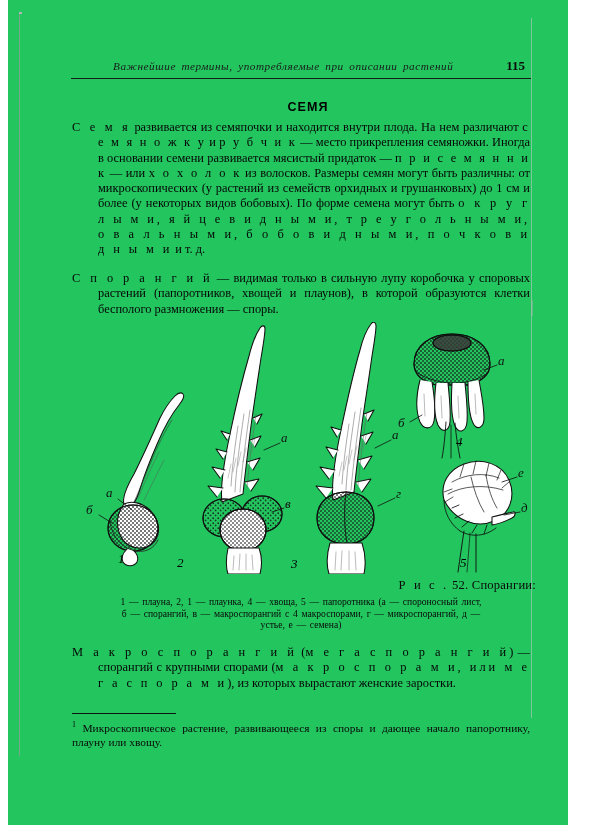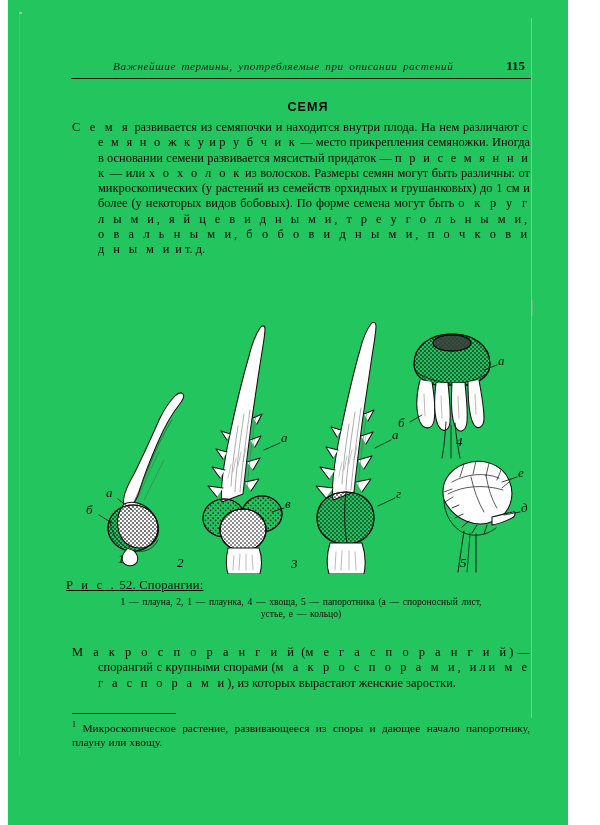--- a/index.html
+++ b/index.html
@@ -133,25 +133,24 @@
   .figure svg { display: block; }
 
   .fig-caption {
     position: absolute;
     left: 58px;
     top: 578px;
     width: 470px;
     color: #0a0a0a;
   }
   .fig-caption .cap-title {
-    text-align: left;
+    text-align: right;
     font-size: 12.6px;
     letter-spacing: 0.2px;
     margin-bottom: 3px;
-    text-decoration: underline;
   }
   .fig-caption .cap-title .ric {
     letter-spacing: 2.6px;
   }
   .fig-caption .cap-body {
     font-size: 9.6px;
     line-height: 11.6px;
     text-align: center;
     word-spacing: 1.3px;
   }
@@ -196,20 +195,25 @@
 
   <div class="section-title" id="h-semya">СЕМЯ</div>
 
   <div class="body-par" id="par-seed">
     <span class="hang">
       <span class="sp">С е м я</span><span> развивается из семяпочки и находится внутри плода. На нем различают </span><span class="sp-tight">с е м я н о ж к у</span><span> и </span><span class="sp-tight">р у б ч и к</span><span> — место прикрепления семяножки. Иногда в основании семени развивается мясистый придаток — </span><span class="sp-tight">п р и с е м я н н и к</span><span> — или </span><span class="sp-tight">х о х о л о к</span><span> из волосков. Размеры семян могут быть различны: от микроскопических (у растений из семейств орхидных и грушанковых) до 1 см и более (у некоторых видов бобовых). По форме семена могут быть </span><span class="sp">о к р у г л ы м и,  я й ц е в и д н ы м и,  т р е у г о л ь н ы м и,  о в а л ь н ы м и,  б о б о в и д н ы м и,  п о ч к о в и д н ы м и</span><span> и т. д.</span>
     </span>
   </div>
 
 
+  <div class="body-par" id="par-sporangy">
+    <span class="hang">
+      <span class="sp">С п о р а н г и й</span><span> — видимая только в сильную лупу коробочка у споровых растений (папоротников, хвощей и плаунов), в которой образуются клетки бесполого размножения — споры.</span>
+    </span>
+  </div>
 
   <div class="figure">
     <svg width="458" height="252" viewBox="0 0 458 252" xmlns="http://www.w3.org/2000/svg" fill="none" stroke="#111" stroke-width="1.05" stroke-linejoin="round" stroke-linecap="round">
       <defs>
         <pattern id="stipple" width="4" height="4" patternUnits="userSpaceOnUse">
           <circle cx="1" cy="1" r="0.45" fill="#555"></circle>
           <circle cx="3" cy="3" r="0.4" fill="#666"></circle>
         </pattern>
         <pattern id="stipple2" width="5" height="5" patternUnits="userSpaceOnUse">
           <circle cx="1.2" cy="1.2" r="0.42" fill="#5a5a5a"></circle>
@@ -429,21 +433,22 @@
   <div style="position:absolute; left:452px; top:555px; font-style:italic; font-size:13px;">5</div>
 
   <div class="fig-caption">
     <div class="cap-title">
       <span class="ric">Р и с .</span>
       <span>52.</span>
       <span>Спорангии:</span>
     </div>
     <div class="cap-body">
       <div>1 — плауна,   2, 1 — плаунка,   4 — хвоща, 5 — папоротника  (а — спороносный   лист,</div>
-      <div>устье,   е — кольцо)</div>
+      <div>б — спорангий,   в — макроспорангий с  4  макроспорами,   г — микроспорангий,   д —</div>
+      <div>устье,   е — семена)</div>
     </div>
   </div>
 
   <div class="body-par" id="par-micro">
     <span class="hang">
       <span class="sp">М а к р о с п о р а н г и й</span><span>  (</span><span class="sp">м е г а с п о р а н г и й</span><span>) — спорангий с крупными спорами (</span><span class="sp">м а к р о с п о р а м и,  или  м е г а с п о р а м и</span><span>), из которых вырастают женские заростки.</span>
     </span>
   </div>
 
   <div class="footnote-rule"></div>

